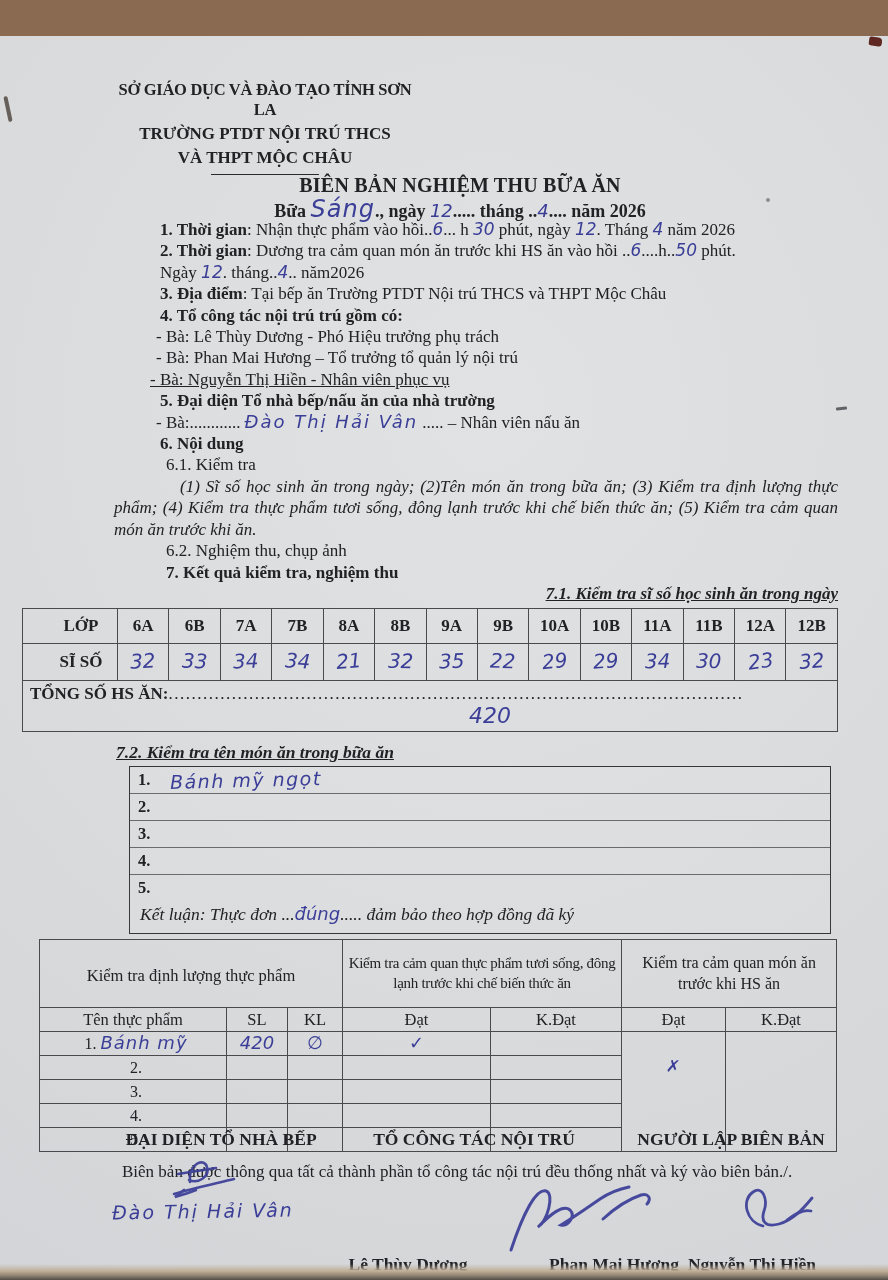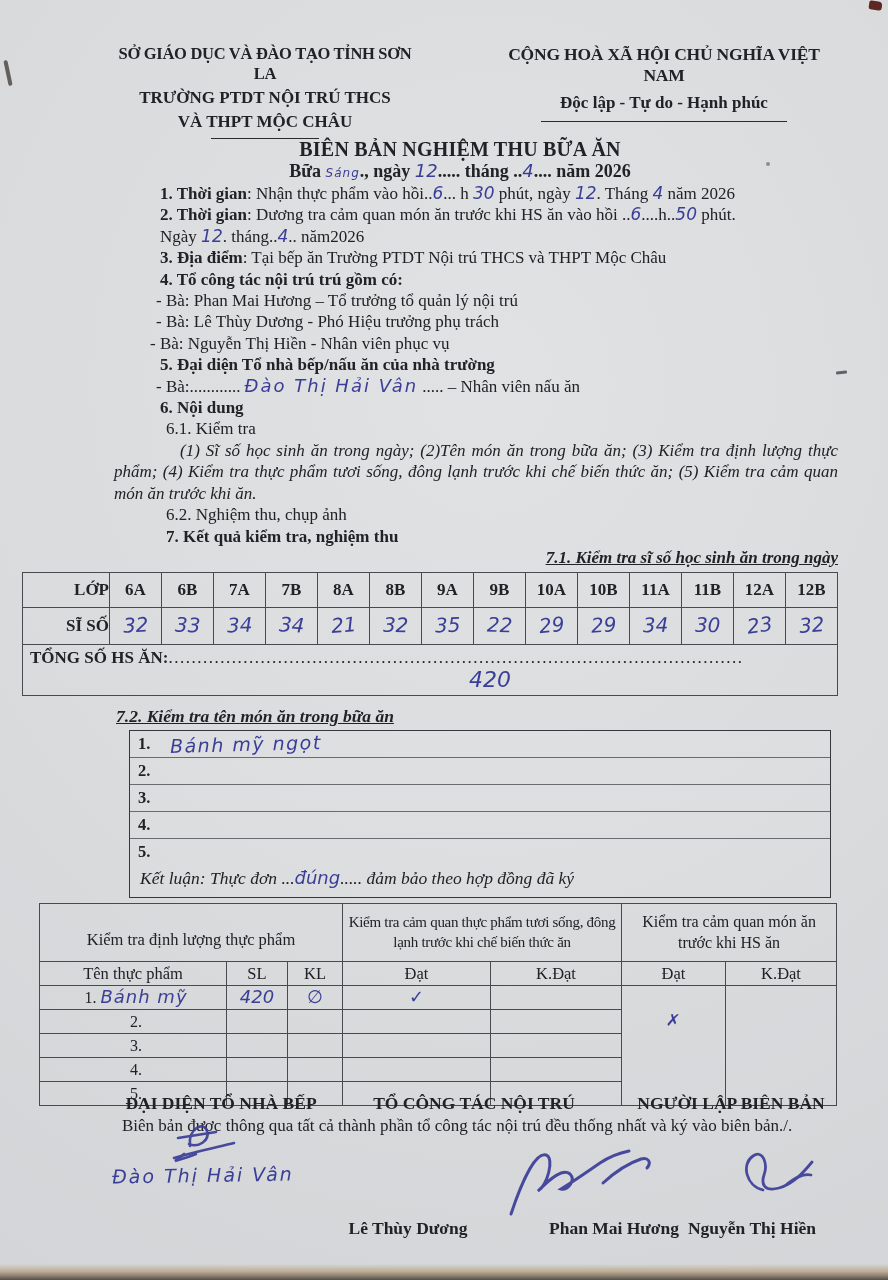--- a/index.html
+++ b/index.html
@@ -1,62 +1,62 @@
 <!DOCTYPE html>
 <html lang="vi"><head>
 <meta charset="utf-8">
 <style>
   html,body{margin:0;padding:0;background:#6b5744;}
   .photo{position:relative;width:888px;height:1280px;overflow:hidden;
          background:#8a6b52;font-family:"Liberation Serif", serif;color:#222226;}
   .paper{position:absolute;inset:0;
-         background:radial-gradient(120% 90% at 55% 30%, #e0e2e3 0%, #d8dadc 55%, #d1d3d6 100%);}
+         background:radial-gradient(120% 90% at 55% 30%, #e0e2e3 0%, #d8dadc 55%, #d1d3d6 100%);margin-top:36px;}
   
   .edge-left{position:absolute;left:0;top:0;width:10px;height:1085px;
     background:linear-gradient(to bottom,#241d18 0%,#3f3226 12%,#6b5038 30%,#8f6f52 50%,#a8twistedb  0,#ab8c6e 70%,#c0a487 90%,#cbb598 100%);opacity:.9;}
   .edge-bottom{position:absolute;left:0;right:0;bottom:0;height:16px;
     background:linear-gradient(to bottom, rgba(0,0,0,0) 0%, #bfae97 45%, #8a7e6f 75%, #514d47 100%);}
   .corner-speck{position:absolute;right:6px;top:1px;width:13px;height:9px;background:#5e2722;border-radius:2px 4px 3px 2px;transform:rotate(8deg);}
   .speck-a{position:absolute;left:6px;top:60px;width:4px;height:26px;background:#4a4038;border-radius:2px;transform:rotate(-12deg);opacity:.8;}
   .speck-b{position:absolute;left:836px;top:371px;width:11px;height:3px;background:#3a3a40;border-radius:1px;transform:rotate(-6deg);opacity:.75;}
   .speck-c{position:absolute;left:766px;top:162px;width:4px;height:4px;background:#6a6a70;border-radius:50%;opacity:.7;}
 
   .b{font-weight:bold}.i{font-style:italic}.u{text-decoration:underline}
   .hw{font-family:"DejaVu Sans", sans-serif;font-style:italic;color:#3b3e97;line-height:1;}
-  .hw-lg{font-size:12px;letter-spacing:1px;}
+  .hw-lg{font-size:24px;letter-spacing:1px;}
   .hw-md{font-size:18px;}
   .hw-name{font-size:18px;letter-spacing:2px;padding:0 4px;}
 
   
   .hdr-left{position:absolute;left:106px;top:44px;width:318px;text-align:center;}
   .hdr-left .l0{font-size:16.5px;font-weight:bold;letter-spacing:-0.3px;}
   .hdr-left .l1{font-size:17px;font-weight:bold;margin-top:4px;}
   .hdr-left .rule{width:108px;border-top:1.7px solid #2b2b2e;margin:6px auto 0;}
   .hdr-right{position:absolute;left:486px;top:44px;width:356px;text-align:center;}
   .hdr-right .l0{font-size:17.5px;font-weight:bold;letter-spacing:-0.2px;}
   .hdr-right .l1{font-size:17px;font-weight:bold;margin-top:7px;}
   .hdr-right .rule{width:246px;border-top:1.7px solid #2b2b2e;margin:8px auto 0;}
 
   .title{position:absolute;left:0;top:138px;width:920px;text-align:center;font-size:20px;font-weight:bold;letter-spacing:.2px;}
   .subtitle{position:absolute;left:0;top:161px;width:920px;text-align:center;font-size:18px;}
 
   
   .doc-body{position:absolute;top:183px;left:114px;right:50px;font-size:17px;}
   .ln{line-height:21.4px;padding-left:46px;white-space:nowrap;}
   .ln.dash{padding-left:42px;}
-  .ln.dash2{padding-left:36px;}
+  .ln.dash2{padding-left:36px;text-decoration:underline;}
   .ln.sub{padding-left:52px;}
   .para{line-height:21.4px;text-indent:66px;text-align:justify;padding-left:0;white-space:normal;font-style:italic;}
   .h71{padding-left:2px;line-height:20.5px;margin-top:1px;text-align:right;}
 
   
   table{border-collapse:collapse;}
   .t71{margin-left:-92px;margin-top:4px;width:816px;border:1.6px solid #2f2f33;table-layout:fixed;}
   .t71 td{border:1px solid #4a4a4e;text-align:center;font-size:17px;height:34px;padding:0;}
-  .t71 td.lbl{width:72px;text-align:right;padding-left:14px;}
+  .t71 td.lbl{width:72px;text-align:center;padding-left:22px;}
   .t71 tr.szr td{height:36px;}
   .szv{display:inline-block;font-size:20px;}
   .total-cell{height:auto !important;text-align:left !important;}
   .total-line{display:flex;overflow:hidden;white-space:nowrap;padding:3px 95px 0 7px;align-items:baseline;}
   .total-line .dots{overflow:hidden;letter-spacing:1.5px;flex:1;}
   .total-val{text-align:center;font-size:22px;transform:translateX(60px);padding:1px 0 4px;}
 
   
   .s72-heading{margin-top:10px;padding-left:2px;font-size:17.5px;}
   .menu-box{margin-left:15px;margin-top:3px;width:700px;border:1.6px solid #37373b;background:rgba(255,255,255,0.08);}
@@ -64,21 +64,21 @@
   .menu-row:nth-child(5){border-bottom:none;}
   .menu-row .no{width:26px;font-weight:bold;font-size:16.5px;}
   .menu-row .mval{font-size:19px;letter-spacing:1.5px;transform:rotate(-1.5deg);margin-left:6px;}
   .menu-concl{padding:3px 10px 8px;font-size:17.5px;}
 
   
   .s73-heading{margin-top:9px;line-height:22px;font-size:17px;text-align:justify;}
   .t73{margin-left:-75px;margin-top:5px;width:797px;border:1.6px solid #2f2f33;table-layout:fixed;}
   .t73 td{border:1px solid #4a4a4e;text-align:center;padding:0;}
   .t73 .grp{font-size:15px;line-height:1.3;padding:2px 4px;height:44px;}
-  .t73 .g1{vertical-align:bottom;font-size:16.5px;padding-bottom:11px;}
+  .t73 .g1{vertical-align:bottom;font-size:16.5px;padding-bottom:21px;}
   .t73 .g2{letter-spacing:-0.3px;}
   .t73 .g3{font-size:16px;}
   .t73 .cols td{font-size:16.5px;height:23px;}
   .t73 tbody td{height:23px;font-size:16px;}
   .t73 td.cname{text-align:center;padding-left:6px;}
   .t73 .rno{font-size:16px;}
   .t73 .fname{font-size:18px;letter-spacing:1px;padding-left:4px;}
   .t73 .cellhw{font-size:18px;}
   .t73 td.meal-dat,.t73 td.meal-kdat{vertical-align:top;padding-top:26px;}
   .xmark{font-size:17px;display:inline-block;transform:rotate(6deg);}
@@ -99,38 +99,33 @@
 <div class="photo">
   <div class="paper">
 
     <div class="hdr-left">
       <div class="l0">SỞ GIÁO DỤC VÀ ĐÀO TẠO TỈNH SƠN LA</div>
       <div class="l1">TRƯỜNG PTDT NỘI TRÚ THCS</div>
       <div class="l1">VÀ THPT MỘC CHÂU</div>
       <div class="rule"></div>
     </div>
 
-    <div class="hdr-right">
-      <div class="l0">CỘNG HOÀ XÃ HỘI CHỦ NGHĨA VIỆT NAM</div>
-      <div class="l1">Độc lập - Tự do - Hạnh phúc</div>
-      <div class="rule"></div>
-    </div>
 
     <div class="title">BIÊN BẢN NGHIỆM THU BỮA ĂN</div>
     <div class="subtitle"><span class="b">Bữa </span><span class="hw hw-lg">Sáng</span><span class="b">., ngày </span><span class="hw hw-md">12</span><span class="b">..... tháng ..</span><span class="hw hw-md">4</span><span class="b">.... năm 2026</span></div>
 
     <div class="doc-body">
       <div>
           <div class="ln"><span class="b">1. Thời gian</span><span class="">: Nhận thực phẩm vào hồi..</span><span class="hw">6</span><span class="">... h </span><span class="hw">30</span><span class=""> phút, ngày </span><span class="hw">12</span><span class="">. Tháng </span><span class="hw">4</span><span class="">  năm 2026</span></div>
           <div class="ln"><span class="b">2. Thời gian</span><span class="">: Dương tra cảm quan món ăn trước khi HS ăn vào hồi ..</span><span class="hw">6</span><span class="">....h..</span><span class="hw">50</span><span class=""> phút.</span></div>
           <div class="ln"><span class="">Ngày </span><span class="hw">12</span><span class="">.  tháng..</span><span class="hw">4</span><span class="">.. năm2026</span></div>
           <div class="ln"><span class="b">3. Địa điểm</span><span class="">: Tại bếp ăn Trường PTDT Nội trú THCS và THPT  Mộc Châu</span></div>
           <div class="ln"><span class="b">4.  Tổ công tác nội trú trú gồm có:</span></div>
+          <div class="ln dash"><span class="">- Bà: Lê Thùy Dương - Phó Hiệu trưởng phụ trách</span></div>
           <div class="ln dash"><span class="">- Bà: Phan Mai Hương – Tổ trưởng tổ quản lý nội trú</span></div>
-          <div class="ln dash"><span class="">- Bà: Lê Thùy Dương - Phó Hiệu trưởng phụ trách</span></div>
           <div class="ln dash2"><span class="">- Bà: Nguyễn Thị Hiền - Nhân viên phục vụ</span></div>
           <div class="ln"><span class="b">5. Đại diện  Tổ nhà bếp/nấu ăn của nhà trường</span></div>
           <div class="ln dash"><span class="">- Bà:............</span><span class="hw hw-name">Đào Thị Hải Vân</span><span class="">..... – Nhân viên nấu ăn</span></div>
           <div class="ln"><span class="b">6. Nội dung</span></div>
           <div class="ln sub"><span class="">6.1. Kiểm tra</span></div>
           <div class="para"><span class="">(1) Sĩ số học sinh ăn trong ngày; (2)Tên món ăn trong bữa ăn; (3) Kiểm tra định lượng thực phẩm; (4) Kiểm tra thực phẩm tươi sống, đông lạnh trước khi chế biến thức ăn; (5) Kiểm tra cảm quan món ăn trước khi ăn.</span></div>
           <div class="ln sub"><span class="">6.2. Nghiệm thu, chụp ảnh</span></div>
           <div class="ln sub"><span class="b">7. Kết quả kiểm tra, nghiệm thu</span></div>
           <div class="h71"><span class="b i u">7.1. Kiểm tra sĩ số học sinh ăn trong ngày</span></div>
         </div>

